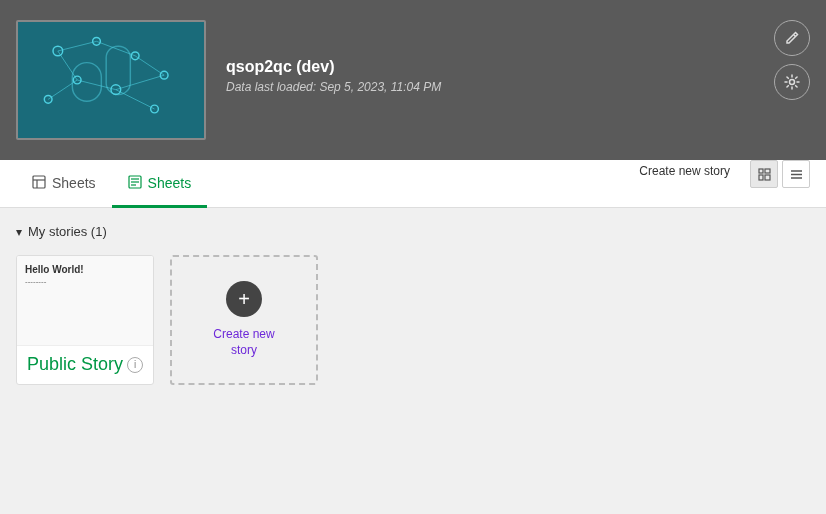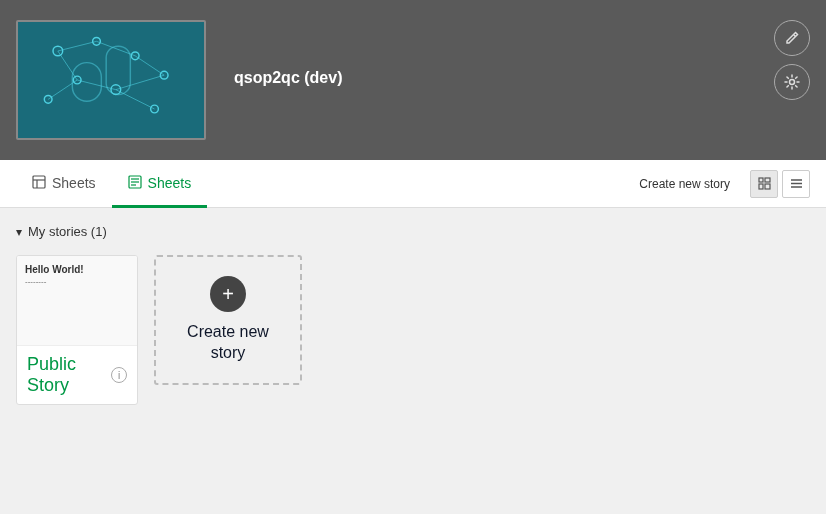--- a/index.html
+++ b/index.html
@@ -22,21 +22,21 @@
       border-radius: 2px;
       flex-shrink: 0;
       position: relative;
       overflow: hidden;
     }
     .thumbnail-svg {
       width: 100%;
       height: 100%;
     }
     .app-info {
-      margin-left: 28px;
+      margin-left: 20px;
       flex: 1;
     }
     .app-title {
       color: #ffffff;
       font-size: 16px;
       font-weight: 600;
       margin-bottom: 4px;
     }
     .app-date {
       color: #cccccc;
@@ -68,21 +68,21 @@
       justify-content: center;
       color: #ddd;
       font-size: 16px;
     }
 
     
     .nav-tabs {
       background: #ffffff;
       border-bottom: 1px solid #ddd;
       display: flex;
-      align-items: center;
+      align-items: flex-start;
       padding: 0 16px;
       height: 48px;
     }
     .tab-item {
       display: flex;
       align-items: center;
       gap: 6px;
       padding: 0 16px;
       height: 100%;
       cursor: pointer;
@@ -147,21 +147,21 @@
     }
     .chevron-icon { font-size: 12px; }
 
     
     .stories-grid {
       display: flex;
       gap: 16px;
       flex-wrap: wrap;
     }
     .story-card {
-      width: 122px;
+      width: 138px;
       background: #fff;
       border: 1px solid #ddd;
       border-radius: 3px;
       overflow: hidden;
       cursor: pointer;
     }
     .story-thumbnail {
       width: 148px;
       height: 90px;
       background: #f9f9f9;
@@ -225,22 +225,22 @@
       border-radius: 50%;
       background: #444;
       display: flex;
       align-items: center;
       justify-content: center;
       color: #fff;
       font-size: 20px;
       line-height: 1;
     }
     .create-card-label {
-      font-size: 16px;
-      color: #0f172a;
+      font-size: 12px;
+      color: #6d28d9;
       text-align: center;
       line-height: 1.3;
     }
   </style>
 </head>
 <body>
 
 <div class="app-header">
   <div class="app-thumbnail">
     <svg class="thumbnail-svg" viewBox="0 0 190 120" xmlns="http://www.w3.org/2000/svg">
@@ -263,20 +263,21 @@
       <line x1="30" y1="80" x2="60" y2="60" stroke="#4dd0e1" stroke-width="1" opacity="0.6"></line>
       <line x1="100" y1="70" x2="140" y2="90" stroke="#4dd0e1" stroke-width="1" opacity="0.6"></line>
 
       <rect x="55" y="42" width="30" height="40" rx="15" fill="none" stroke="#4dd0e1" stroke-width="1.5" opacity="0.5"></rect>
       <rect x="90" y="25" width="25" height="50" rx="12" fill="none" stroke="#4dd0e1" stroke-width="1.5" opacity="0.5"></rect>
     </svg>
   </div>
 
   <div class="app-info">
     <div class="app-title">qsop2qc (dev)</div>
+    <div class="app-date">Data last loaded: Sep 5, 2023, 11:04 PM</div>
   </div>
 
   <div class="header-actions">
     <button class="header-icon-btn">
       <svg width="16" height="16" viewBox="0 0 16 16" fill="none" xmlns="http://www.w3.org/2000/svg">
         <path d="M11.5 2.5l2 2L5 13H3v-2L11.5 2.5z" stroke="#ddd" stroke-width="1.5" fill="none"></path>
         <path d="M9.5 4.5l2 2" stroke="#ddd" stroke-width="1.5"></path>
       </svg>
     </button>
     <button class="header-icon-btn">

